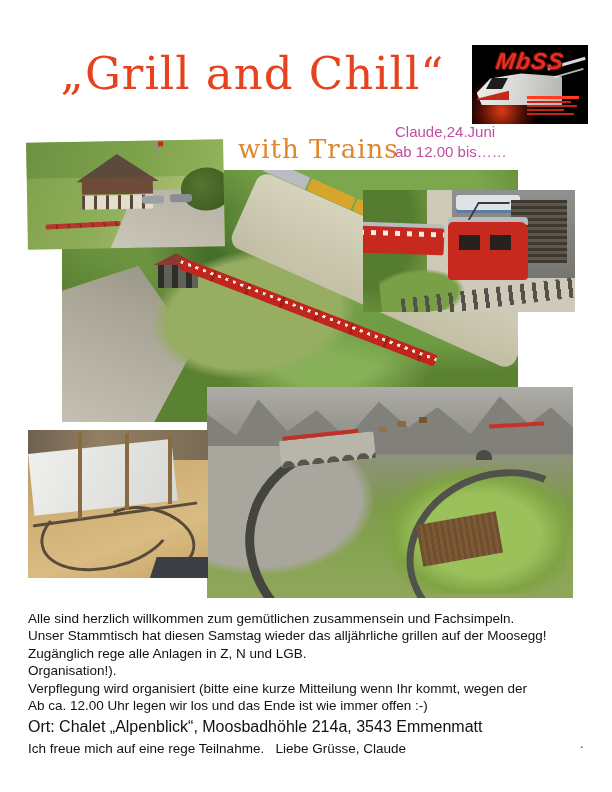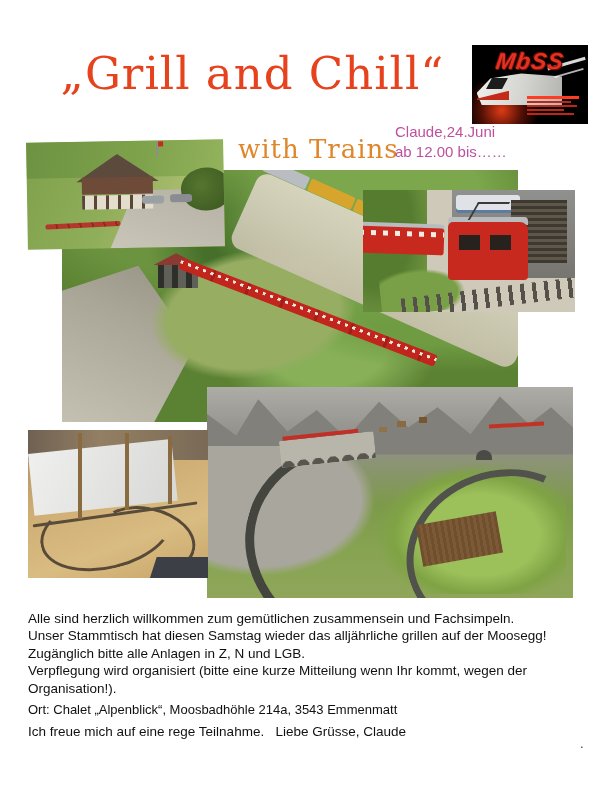--- a/index.html
+++ b/index.html
@@ -141,21 +141,21 @@
   .m-field{right:20%;top:62%;width:22%;height:20%;transform:rotate(-10deg);
     background:repeating-linear-gradient(90deg,#6f4f2e 0 3px,#7d5a36 3px 6px);}
   .m-toptrain{right:8%;top:17%;width:15%;height:4px;background:#c23326;transform:rotate(-3deg);}
   .m-hut1{left:52%;top:16%;width:9px;height:6px;background:#8a6a42;}
   .m-hut2{left:58%;top:14%;width:8px;height:6px;background:#77552f;}
   .m-hut3{left:47%;top:19%;width:8px;height:5px;background:#91714a;}
   .m-tunnel{right:22%;top:30%;width:16px;height:10px;background:#4b4a44;border-radius:8px 8px 0 0;}
   
   .bodyblock{position:absolute;left:28px;top:598px;width:566px;}
   .bodyline{font-size:13.5px;line-height:17.4px;white-space:pre-wrap;}
-  .locline{font-size:13px;line-height:23px;margin:1px 0 2px 0;white-space:pre-wrap;}
+  .locline{font-size:16px;line-height:23px;margin:1px 0 2px 0;white-space:pre-wrap;}
   .straydot{position:absolute;left:580px;top:724px;font-size:13px;color:#444;}
 </style>
 </head>
 <body>
 
 <div class="page">
 
   <div class="title">„Grill and Chill“</div>
   <div class="subtitle">with Trains</div>
   <div class="dateblock">
@@ -254,21 +254,22 @@
     <div class="w-line abs"></div>
     <div class="w-post1 abs"></div>
     <div class="w-post2 abs"></div>
     <div class="w-post3 abs"></div>
     <div class="w-dark abs"></div>
   </div>
 
   <div class="bodyblock">
     <div class="bodyline">Alle sind herzlich willkommen zum gemütlichen zusammensein und Fachsimpeln.</div>
     <div class="bodyline">Unser Stammtisch hat diesen Samstag wieder das alljährliche grillen auf der Moosegg!</div>
-    <div class="bodyline">Zugänglich bitte alle Anlagen in Z, N und LGB.</div>
+    <div class="bodyline">Zugänglich rege alle Anlagen in Z, N und LGB.</div>
+    <div class="bodyline">Organisation!).</div>
     <div class="bodyline">Verpflegung wird organisiert (bitte eine kurze Mitteilung wenn Ihr kommt, wegen der</div>
-    <div class="bodyline">Organisation!).</div>
+    <div class="bodyline">Ab ca. 12.00 Uhr legen wir los und das Ende ist wie immer offen :-)</div>
     <div class="locline">Ort: Chalet „Alpenblick“, Moosbadhöhle 214a, 3543 Emmenmatt</div>
     <div class="bodyline">Ich freue mich auf eine rege Teilnahme.   Liebe Grüsse, Claude</div>
   </div>
   <div class="straydot">.</div>
 
 </div>
 
 </body></html>

